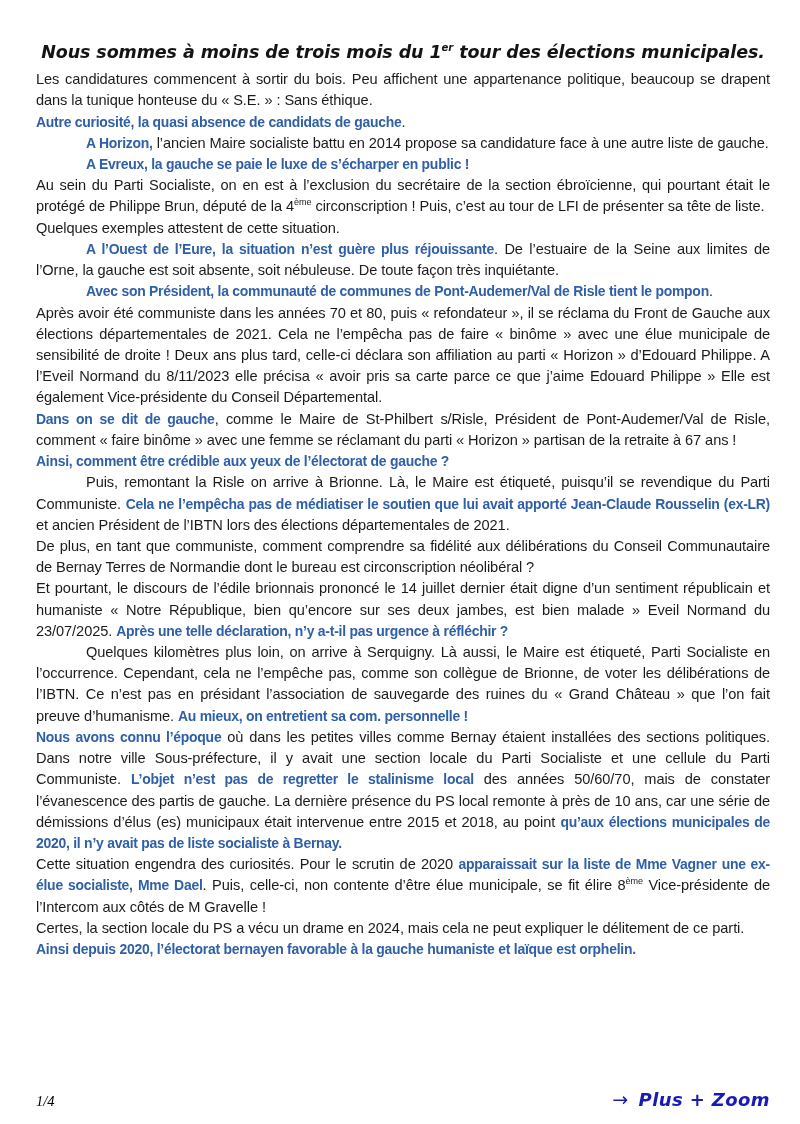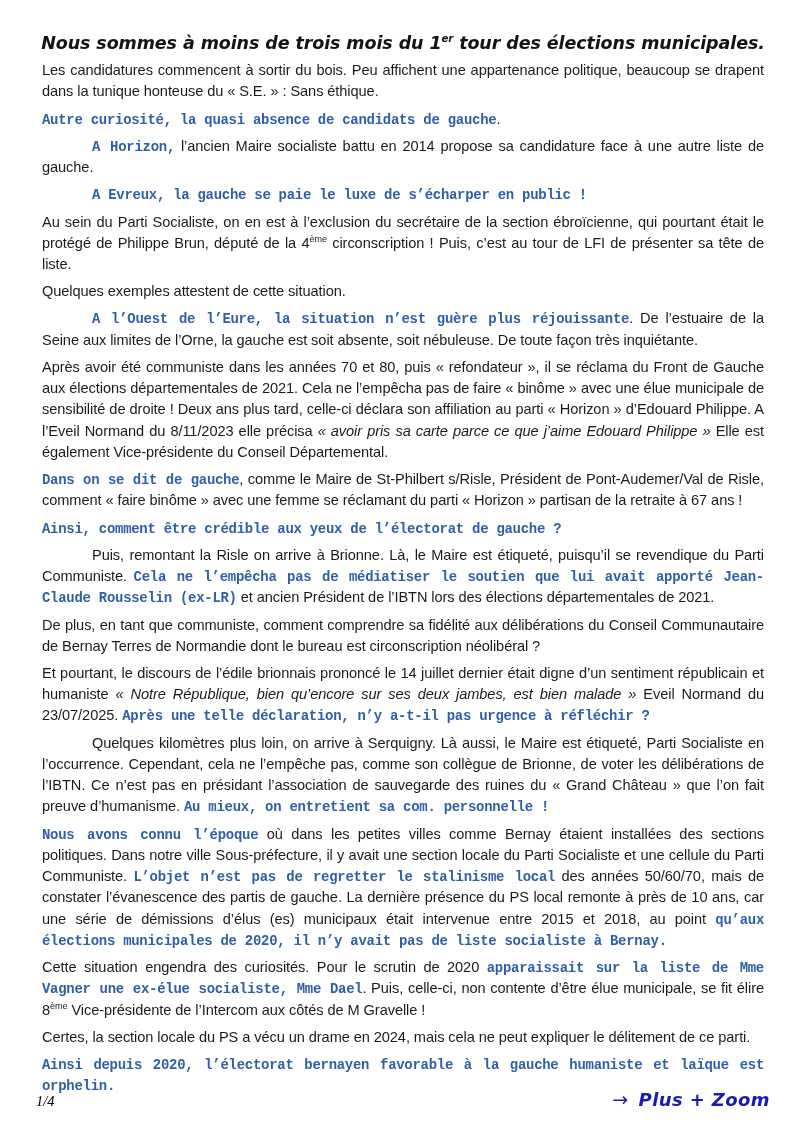--- a/index.html
+++ b/index.html
@@ -19,49 +19,48 @@
     overflow: hidden;
   }
   .doc-title {
     text-align: center;
     font-family: "DejaVu Sans", sans-serif;
     font-weight: bold;
     font-style: italic;
     font-size: 17.5px;
     letter-spacing: -0.1px;
     color: #141414;
-    margin: 11px 0 7px 0;
+    margin: 20px 0 7px 0;
     line-height: 1.15;
   }
   .doc-title sup {
     font-size: 0.58em;
     vertical-align: super;
     line-height: 0;
   }
   p.para {
-    margin: 6px;
+    margin: 0;
     font-size: 14.6px;
     line-height: 1.455;
     text-align: justify;
     text-justify: inter-word;
     color: #1b1b1b;
     letter-spacing: -0.08px;
   }
   p.para.indent {
     text-indent: 50px;
   }
   .blue {
     color: #2f5fa6;
-    font-family: Liberation Mono, monospace;
+    font-family: Liberation Sans, sans-serif;
     font-weight: bold;
     font-size: 0.955em;
     letter-spacing: -0.25px;
   }
   .it {
-    font-style: italic;
   }
   sup.ord {
     font-size: 0.62em;
     vertical-align: super;
     line-height: 0;
   }
   .footer {
     position: absolute;
     left: 36px;
     right: 30px;
@@ -106,20 +105,21 @@
   <p class="para indent"><span class="blue">A Horizon,</span><span>  l’ancien Maire socialiste battu en 2014 propose sa candidature face à une autre liste de gauche.</span></p>
 
   <p class="para indent"><span class="blue">A Evreux, la gauche se paie le luxe de s’écharper en public !</span></p>
 
   <p class="para"><span>Au sein du Parti Socialiste, on en est à l’exclusion du secrétaire de la section ébroïcienne, qui pourtant était le protégé de Philippe Brun, député de la 4</span><sup class="ord">ème</sup><span> circonscription ! Puis, c’est au tour de LFI de présenter sa tête de liste.</span></p>
 
   <p class="para"><span>Quelques exemples attestent de cette situation.</span></p>
 
   <p class="para indent"><span class="blue">A l’Ouest de l’Eure, la situation n’est guère plus réjouissante</span><span>. De l’estuaire de la Seine aux limites de l’Orne, la gauche est soit absente, soit nébuleuse. De toute façon très inquiétante.</span></p>
 
+  <p class="para indent"><span class="blue">Avec son Président, la communauté de communes de Pont-Audemer/Val de Risle tient le pompon</span><span>.</span></p>
 
   <p class="para"><span>Après avoir été communiste dans les années 70 et 80, puis « refondateur », il se réclama du Front de Gauche aux élections départementales de 2021. Cela ne l’empêcha pas de faire « binôme » avec une élue municipale de sensibilité de droite ! Deux ans plus tard, celle-ci déclara son affiliation au parti « Horizon » d’Edouard Philippe. A l’Eveil Normand du 8/11/2023 elle précisa </span><span class="it">« avoir pris sa carte parce ce que j’aime Edouard Philippe »</span><span> Elle est également Vice-présidente du Conseil Départemental.</span></p>
 
   <p class="para"><span class="blue">Dans on se dit de gauche</span><span>, comme le Maire de St-Philbert s/Risle, Président de Pont-Audemer/Val de Risle, comment « faire binôme » avec une femme se réclamant du parti « Horizon » partisan de la retraite à 67 ans !</span></p>
 
   <p class="para"><span class="blue">Ainsi, comment être crédible aux yeux de l’électorat de gauche ?</span></p>
 
   <p class="para indent"><span>Puis, remontant la Risle on arrive à Brionne. Là, le Maire est étiqueté, puisqu’il se revendique du Parti Communiste. </span><span class="blue">Cela ne l’empêcha pas de médiatiser le soutien que lui avait apporté Jean-Claude Rousselin (ex-LR)</span><span> et ancien Président de l’IBTN lors des élections départementales de 2021.</span></p>
 
   <p class="para"><span>De plus, en tant que communiste, comment comprendre sa fidélité aux délibérations du Conseil Communautaire de Bernay Terres de Normandie dont le bureau est circonscription néolibéral ?</span></p>

